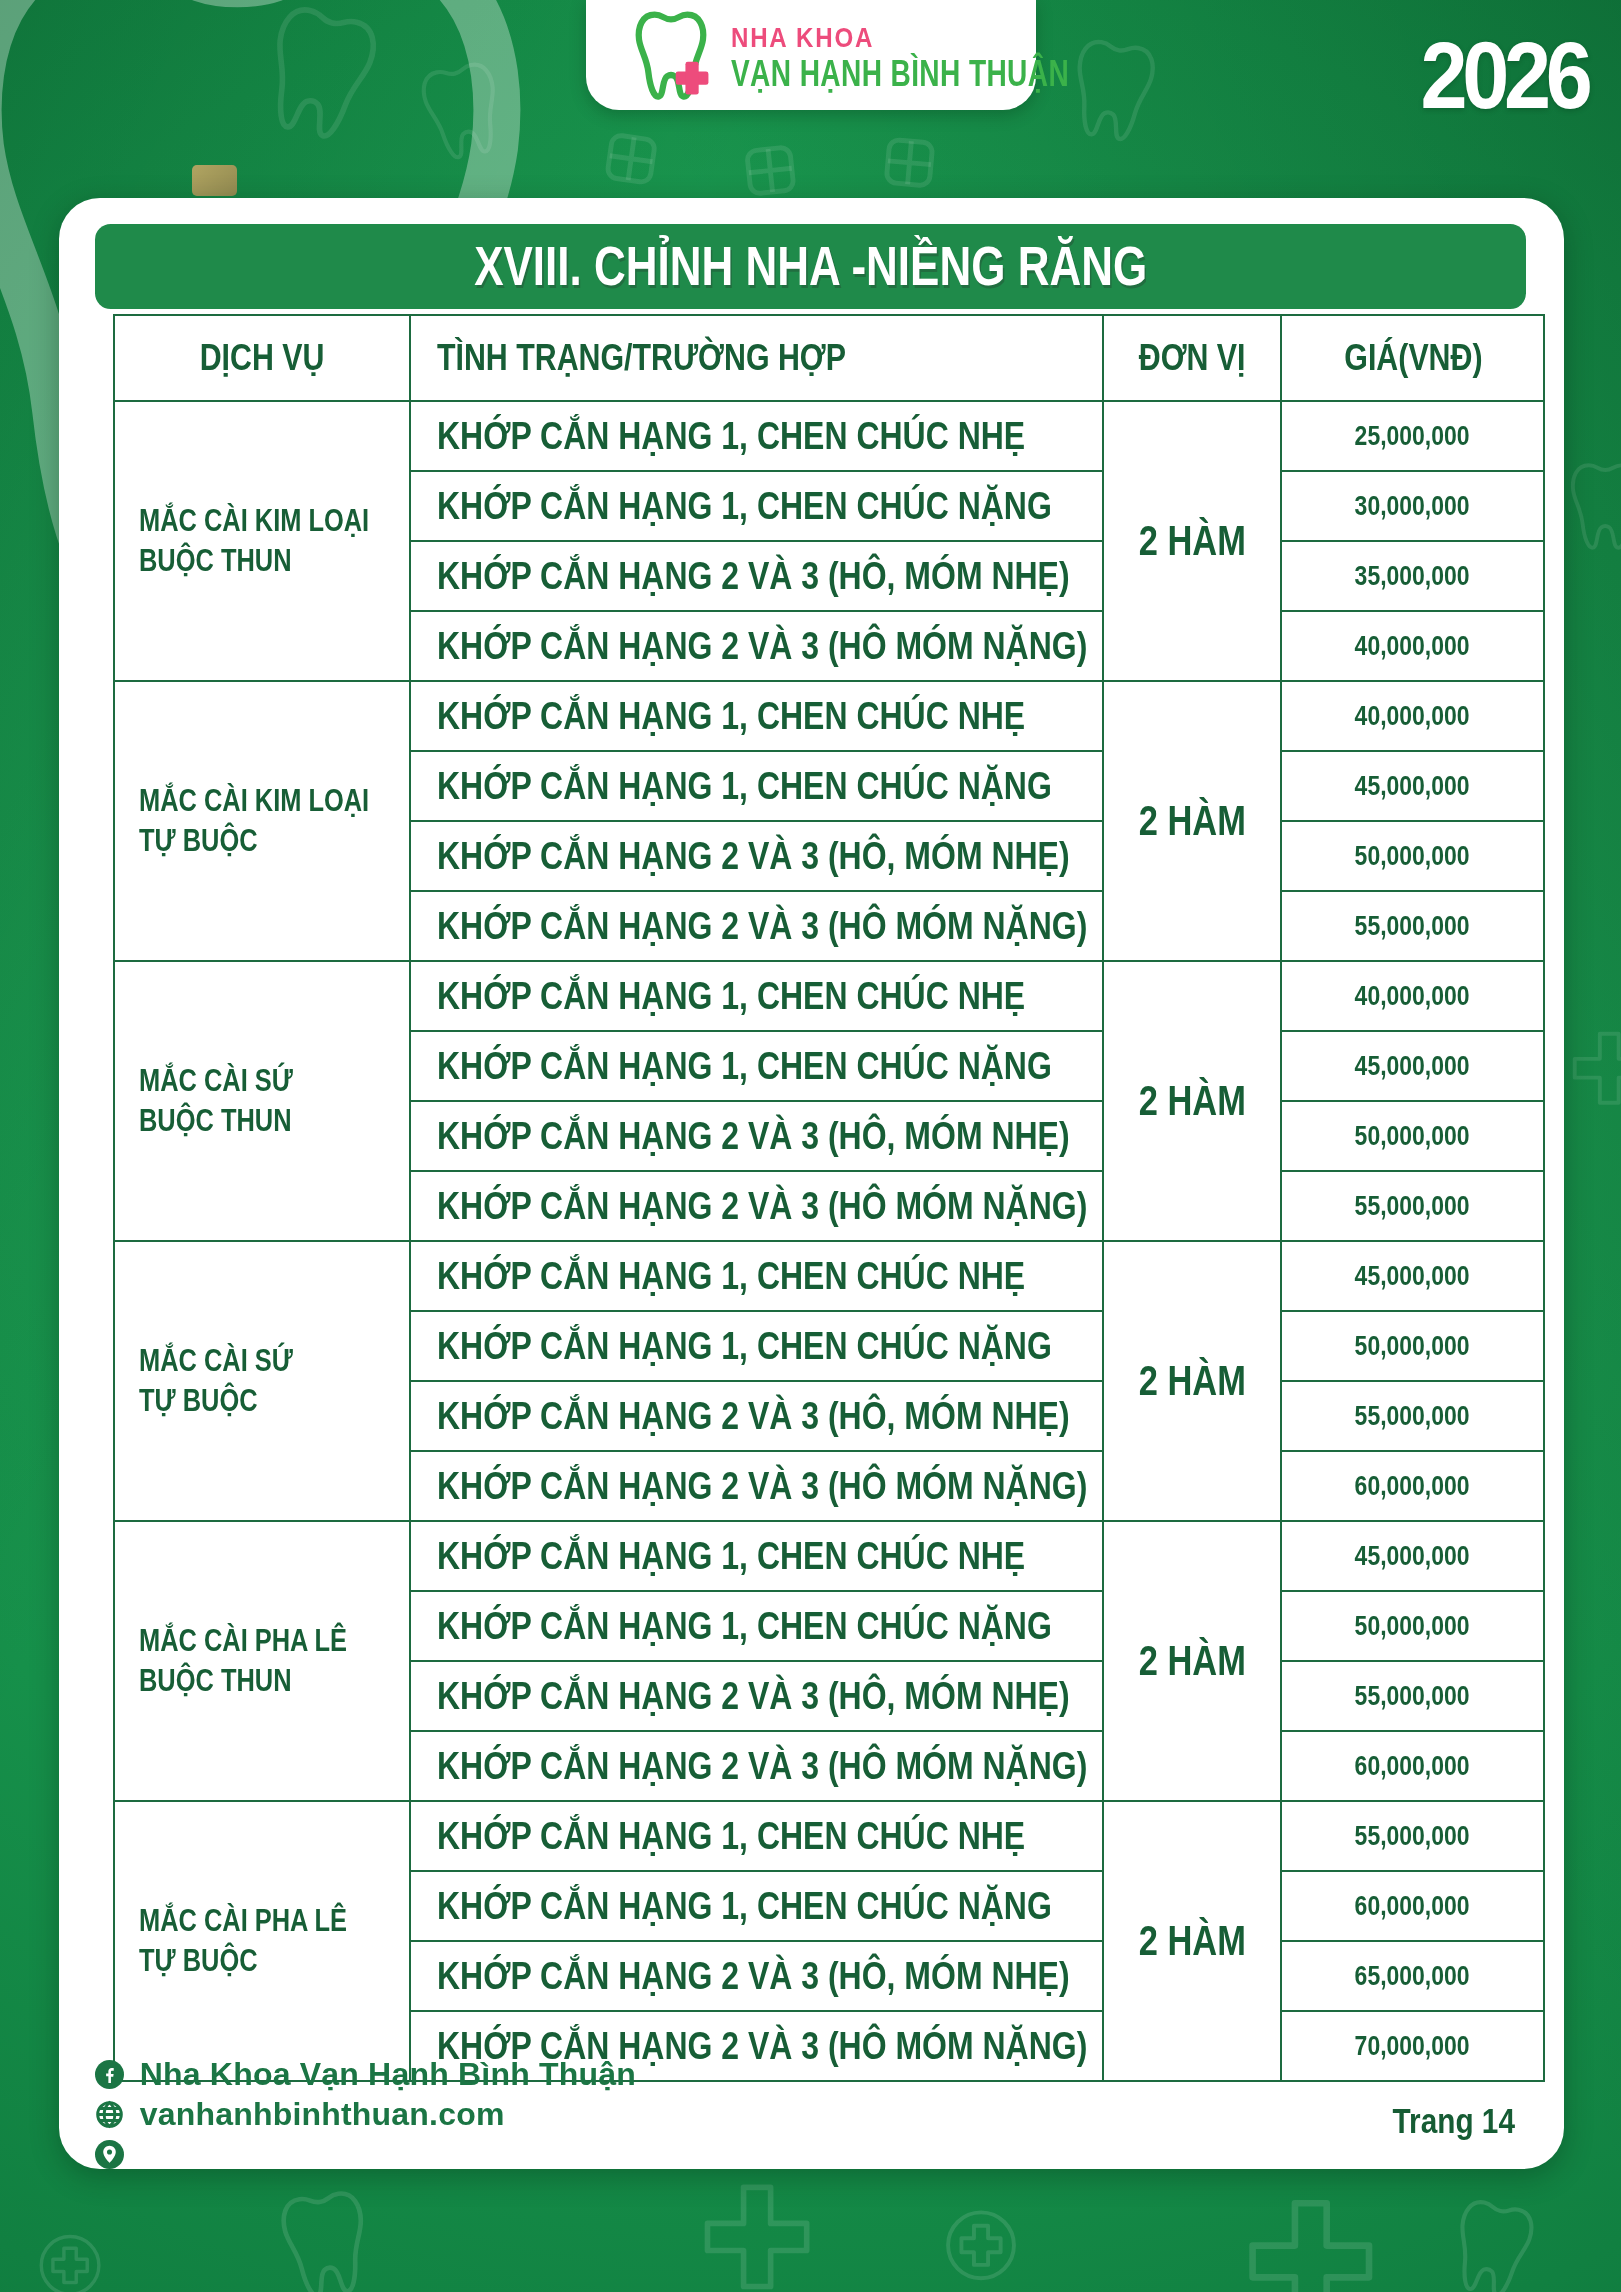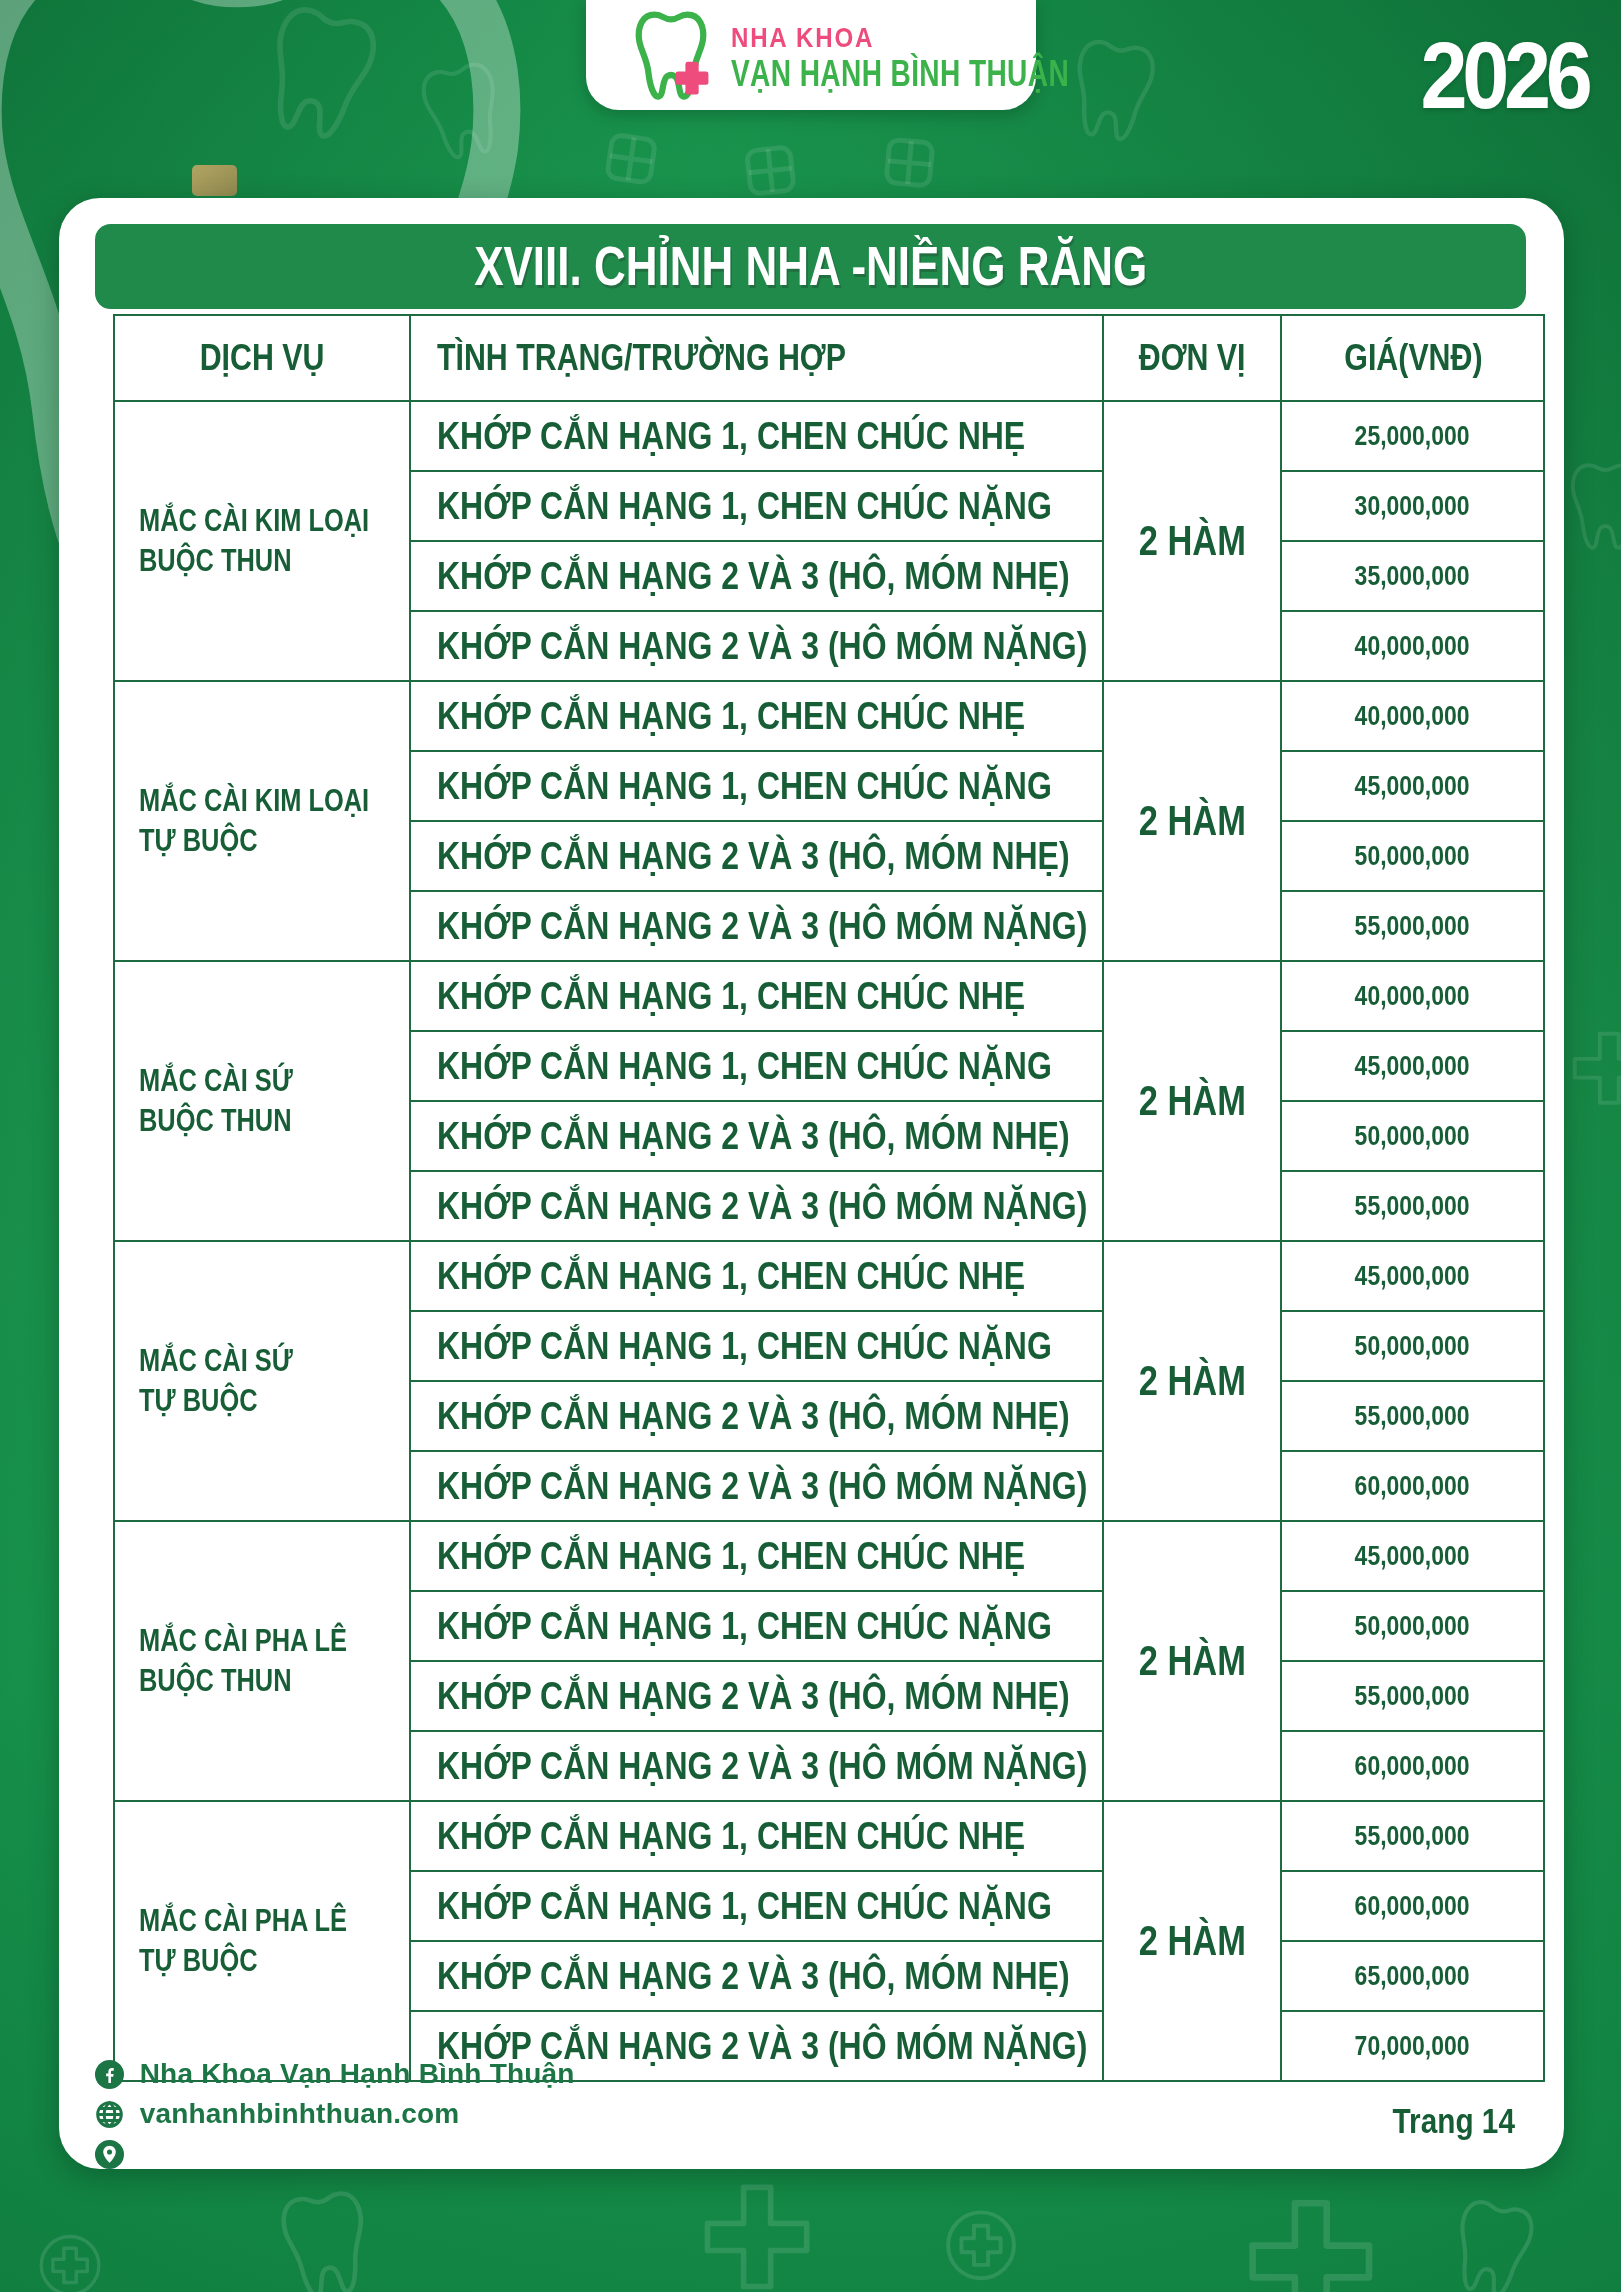--- a/index.html
+++ b/index.html
@@ -53,21 +53,21 @@
   th.h-case,td.case{text-align:left;padding-left:25.5px;}
   th.h-price{padding-right:29px;text-decoration:underline;}
   td.svc{text-align:left;padding-left:23.5px;font-size:31px;line-height:1.28;}
   td.case{font-size:39px;}
   td.unit{text-align:center;font-size:42px;}
   td.price{text-align:center;font-size:28px;border-radius:13px;}
   
   .footer{position:absolute;left:36px;top:1856px;}
   .f-row{display:flex;align-items:center;gap:15.7px;height:40px;}
   .f-icon{width:29px;height:29px;flex:0 0 29px;}
-  .f-text{color:#1b7544;font-weight:700;font-size:28px;letter-spacing:0.2px;}
+  .f-text{color:#1b7544;font-weight:700;font-size:32px;letter-spacing:0.2px;}
   .page-label{position:absolute;right:49px;top:1903px;color:#165c34;font-weight:700;font-size:35px;
               transform:scaleX(.85);transform-origin:right center;}
 </style>
 </head>
 <body>
 
 <svg class="bg-pattern" viewBox="0 0 1654 2339" aria-hidden="true">
   <defs>
     <path id="p-tooth" d="M29 6 C13 6 7 22 9 38 C11 52 19 62 21 80 C23 98 28 112 34 111 C41 110 38 90 45 85 C48 83 52 83 55 85 C62 90 59 110 66 111 C72 112 77 98 79 80 C81 62 89 52 91 38 C93 22 87 6 71 6 C60 6 60 12 50 12 C40 12 40 6 29 6 Z"></path>
     <path id="p-cross" d="M38 6h24v32h32v24H62v32H38V62H6V38h32z"></path>

